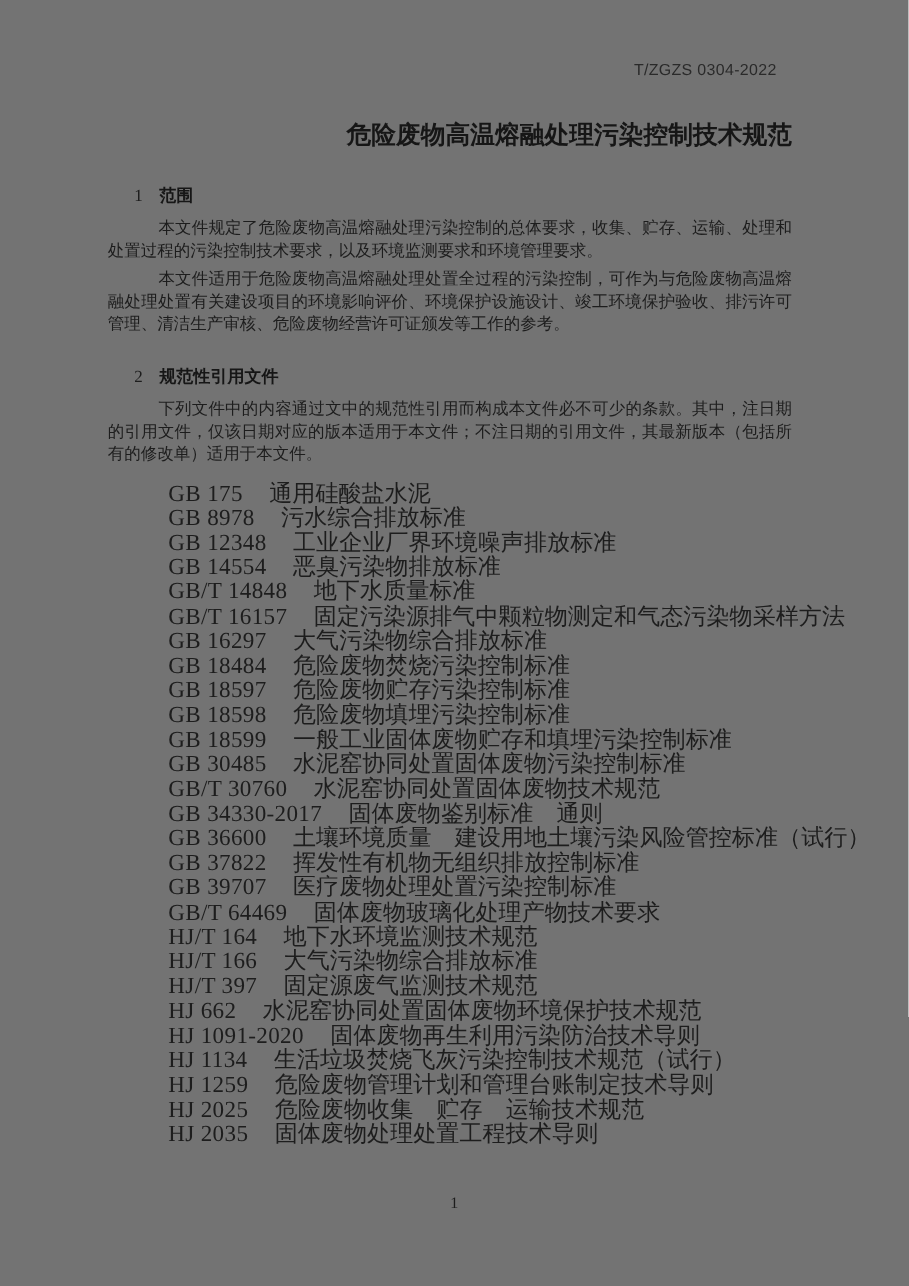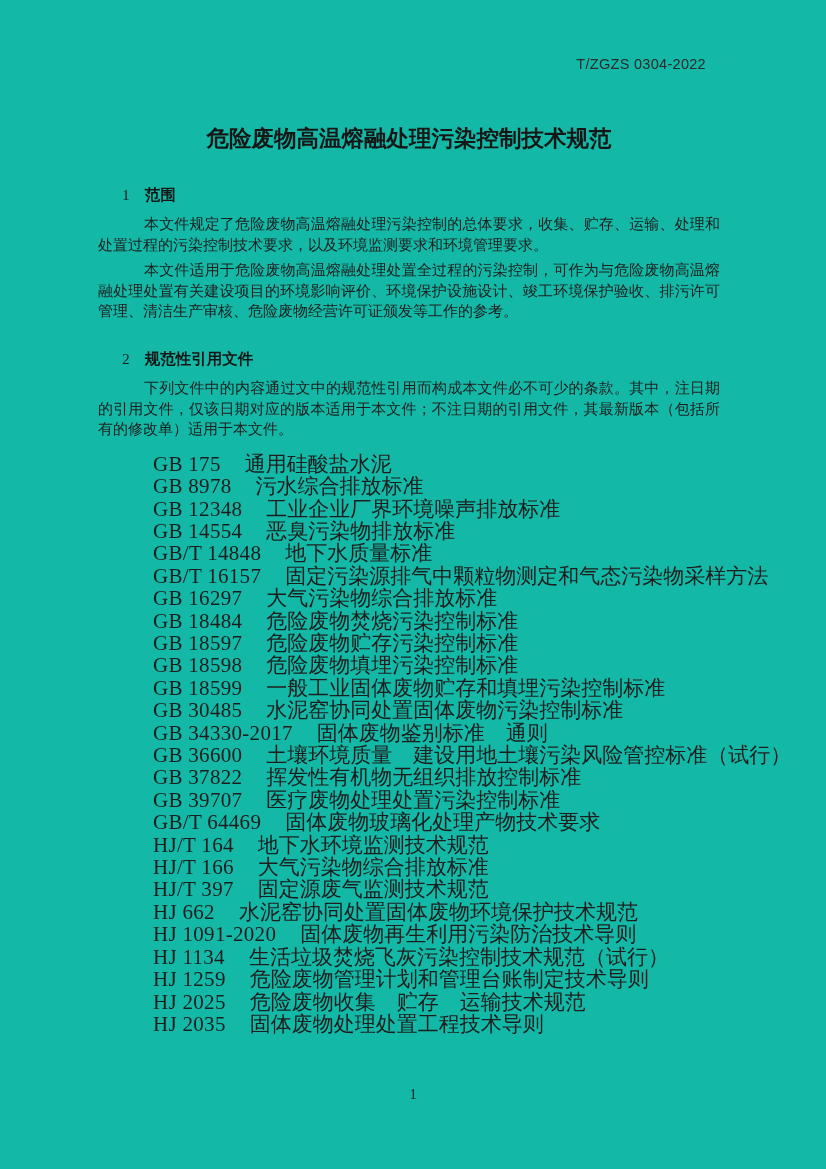--- a/index.html
+++ b/index.html
@@ -4,39 +4,39 @@
 <style>
   html, body {
     margin: 0;
     padding: 0;
     background: #ffffff;
   }
   .page {
     position: relative;
     width: 826px;
     height: 1169px;
-    background: #14b8a6;
+    background: #737373;
     box-sizing: border-box;
     padding: 54px 106px 0 98px;
     color: #1d1d1d;
     font-family: "Liberation Serif", "DejaVu Serif", serif;
     overflow: hidden;
   }
   .doc-header {
     text-align: right;
     padding-right: 14px;
     font-family: "Liberation Sans", "DejaVu Sans", sans-serif;
     font-size: 14.5px;
     line-height: 20px;
     color: #2a2a2a;
     letter-spacing: 0.3px;
   }
   .doc-title {
-    margin: 50px 0 0 0;
-    text-align: center;
+    margin: 34px 0 0 0;
+    text-align: right;
     font-family: "Liberation Sans", "DejaVu Sans", sans-serif;
     font-weight: 700;
     font-size: 22.5px;
     line-height: 30px;
     color: #161616;
   }
   .section-heading {
     margin: 26px 0 0 0;
     font-family: "Liberation Sans", "DejaVu Sans", sans-serif;
     font-weight: 700;
@@ -159,20 +159,23 @@
   </li>
 
   <li class="ref-item">
     <span class="ref-code">GB 18599</span><span class="ref-name">一般工业固体废物贮存和填埋污染控制标准</span>
   </li>
 
   <li class="ref-item">
     <span class="ref-code">GB 30485</span><span class="ref-name">水泥窑协同处置固体废物污染控制标准</span>
   </li>
 
+  <li class="ref-item">
+    <span class="ref-code">GB/T 30760</span><span class="ref-name">水泥窑协同处置固体废物技术规范</span>
+  </li>
 
   <li class="ref-item">
     <span class="ref-code">GB 34330-2017</span><span class="ref-name">固体废物鉴别标准　通则</span>
   </li>
 
   <li class="ref-item">
     <span class="ref-code">GB 36600</span><span class="ref-name">土壤环境质量　建设用地土壤污染风险管控标准（试行）</span>
   </li>
 
   <li class="ref-item">

